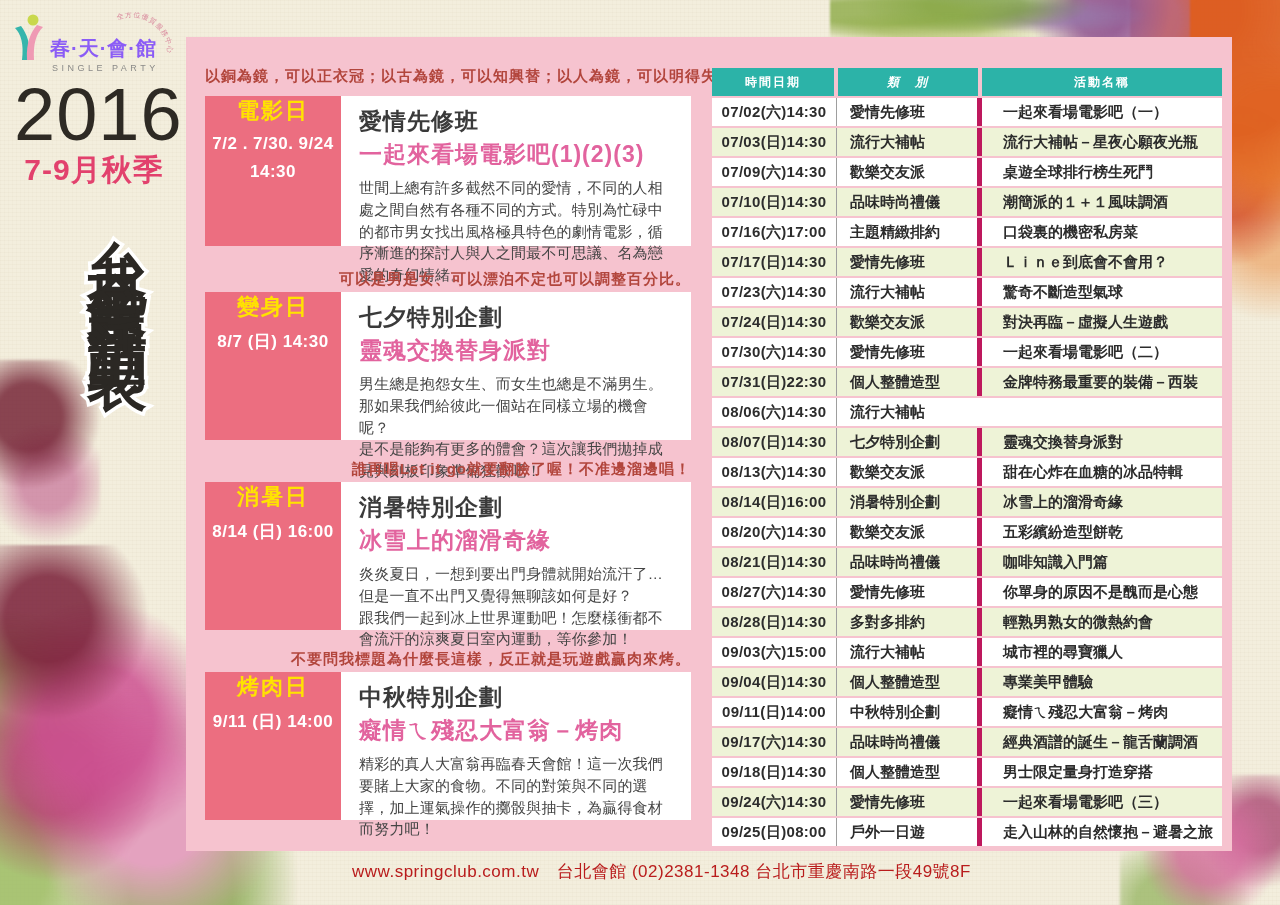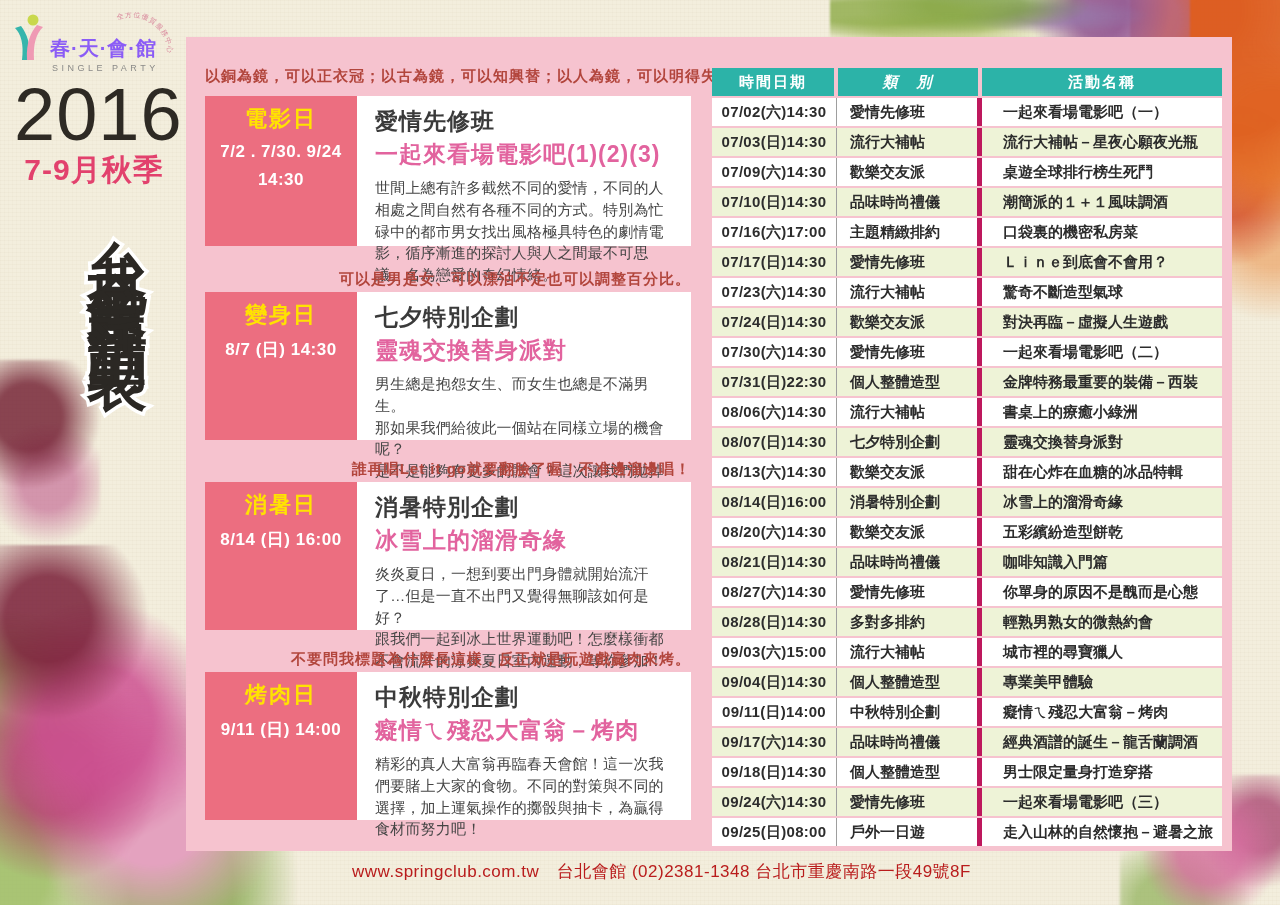--- a/index.html
+++ b/index.html
@@ -81,33 +81,33 @@
     text-shadow:0 0 2px #fff;
     line-height:118px; text-align:left;
   }
   
   .panel { position:absolute; left:186px; top:37px; width:1046px; height:814px;
     background:var(--panel-pink,#f6c3cf); z-index:1; }
   
   .slogan { position:absolute; left:19px; width:486px; text-align:right;
     font-size:15px; font-weight:bold; color:var(--slogan-red,#b2453c); letter-spacing:1px; white-space:nowrap; }
   .event { position:absolute; left:19px; width:486px; height:150px; display:flex; }
-  .event-label { width:152px; background:var(--label-rose,#ec6e80); text-align:center; padding-top:8px; }
+  .event-label { width:136px; background:var(--label-rose,#ec6e80); text-align:center; padding-top:0; }
   .event-label .day { font-size:22px; font-weight:bold; color:var(--label-yellow,#ffe100); letter-spacing:2px; }
   .event-label .dl { font-size:17px; font-weight:bold; color:#fff; margin-top:8px; letter-spacing:.5px; }
   .event-body { flex:1; background:#fff; padding:10px 14px 0 18px; }
   .event-body .t1 { font-size:23px; font-weight:bold; color:#3a3a3a; letter-spacing:1px; }
   .event-body .t2 { font-size:23px; font-weight:bold; color:var(--title-pink,#e2639e); letter-spacing:1px; margin-top:2px; }
   .event-body .desc { font-size:15px; color:#454545; line-height:1.45; margin-top:7px;
     white-space:pre-line; letter-spacing:.2px; }
   
   .sched { position:absolute; left:526px; top:31px; width:510px; }
   .t-head { display:flex; gap:4px; }
   .t-head .h { background:var(--header-teal,#2cb3a8); color:#fff; font-weight:bold;
-    font-size:15px; height:28px; line-height:28px; text-align:center; letter-spacing:2px; }
+    font-size:12px; height:28px; line-height:28px; text-align:center; letter-spacing:2px; }
   .h0 { width:122px; } .h1 { width:140px;font-style:italic; } .h2 { flex:1; }
   .t-row { display:flex; height:28px; margin-top:2px; background:#fff; }
   .t-row.alt { background:var(--row-alt,#eef3d7); }
   .t-cell { line-height:28px; font-size:15px; font-weight:bold; color:#2c2c2c; overflow:hidden; white-space:nowrap; }
   .t-cell.c0 { width:124px; text-align:center; letter-spacing:.3px; }
   .t-cell.c1 { width:141px; border-left:1px solid #9e9e9e; padding-left:13px; }
   .t-cell.c2 { flex:1; border-left:5px solid #be185d; padding-left:21px; }
   
   .footer { position:absolute; left:186px; top:860px; width:1046px; z-index:2;
     text-align:center; padding-right:95px;
@@ -260,21 +260,20 @@
           <div class="t-cell c2">一起來看場電影吧（二）</div>
         </div>
         <div class="t-row alt">
           <div class="t-cell c0">07/31(日)22:30</div>
           <div class="t-cell c1">個人整體造型</div>
           <div class="t-cell c2">金牌特務最重要的裝備－西裝</div>
         </div>
         <div class="t-row">
           <div class="t-cell c0">08/06(六)14:30</div>
           <div class="t-cell c1">流行大補帖</div>
-          <div class="t-cell c2">書桌上的療癒小綠洲</div>
         </div>
         <div class="t-row alt">
           <div class="t-cell c0">08/07(日)14:30</div>
           <div class="t-cell c1">七夕特別企劃</div>
           <div class="t-cell c2">靈魂交換替身派對</div>
         </div>
         <div class="t-row">
           <div class="t-cell c0">08/13(六)14:30</div>
           <div class="t-cell c1">歡樂交友派</div>
           <div class="t-cell c2">甜在心炸在血糖的冰品特輯</div>

